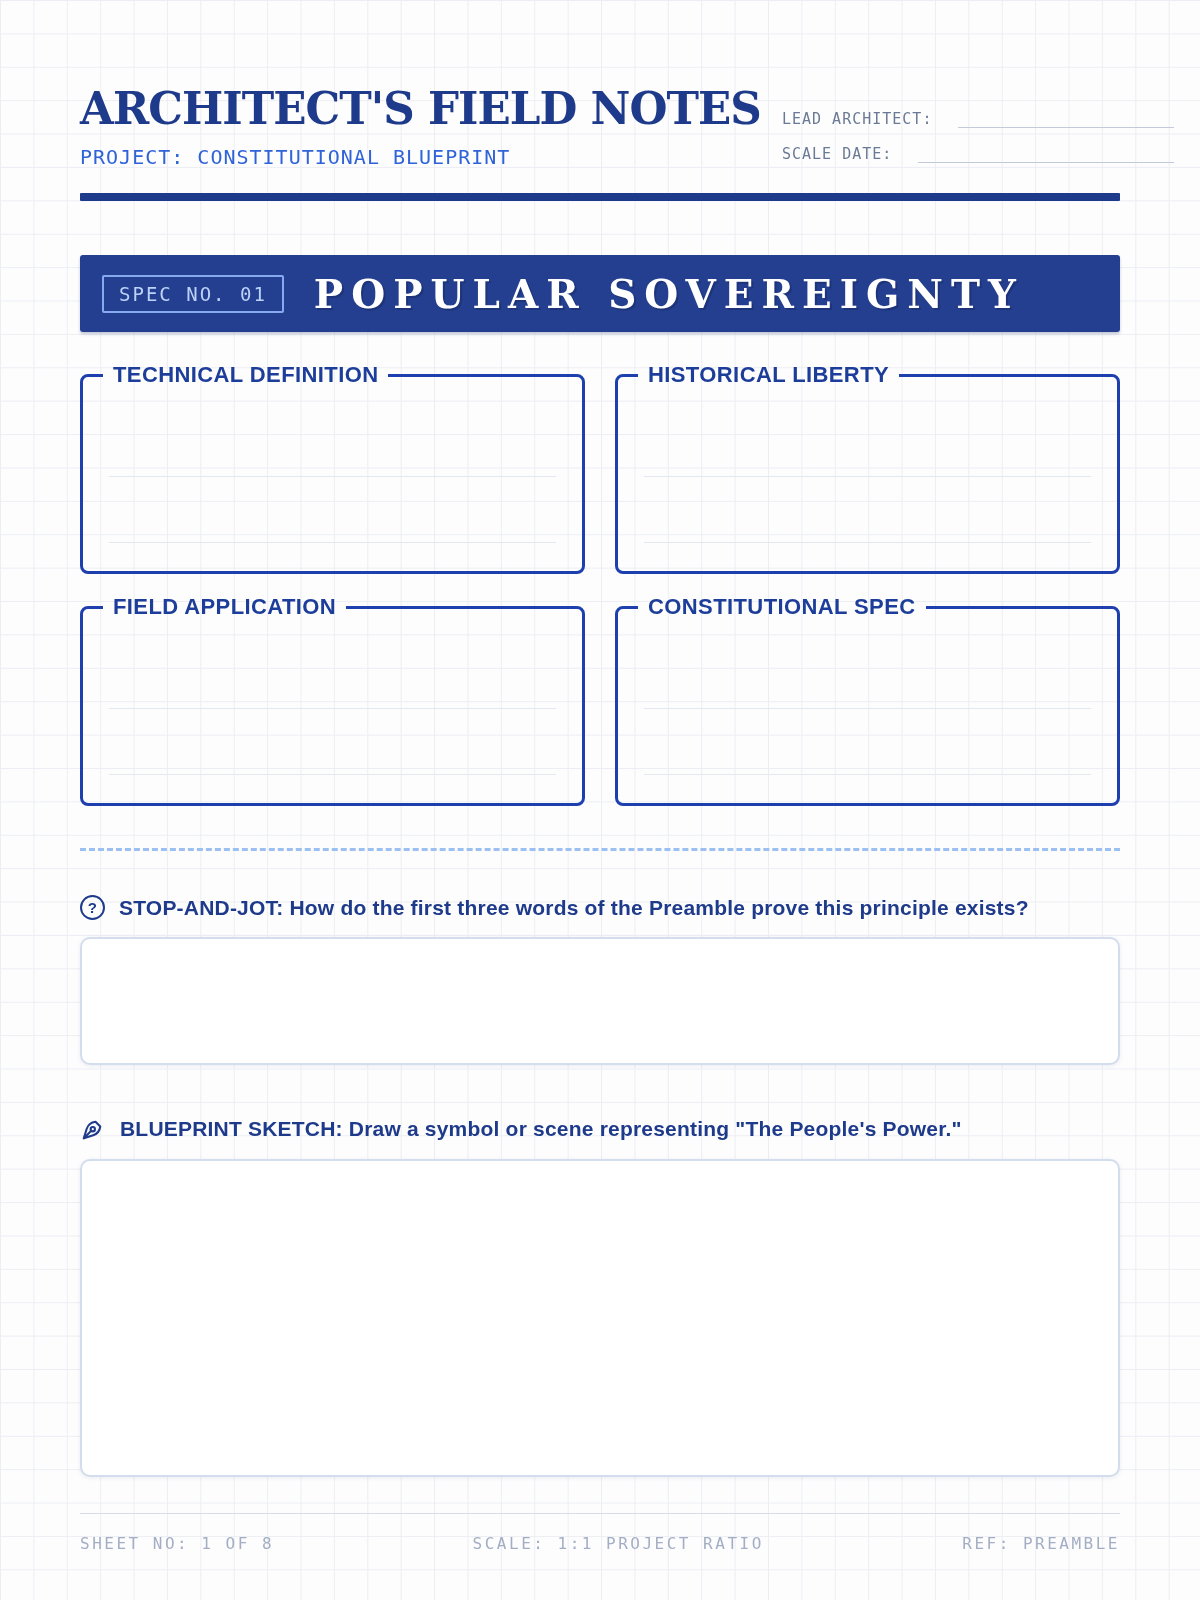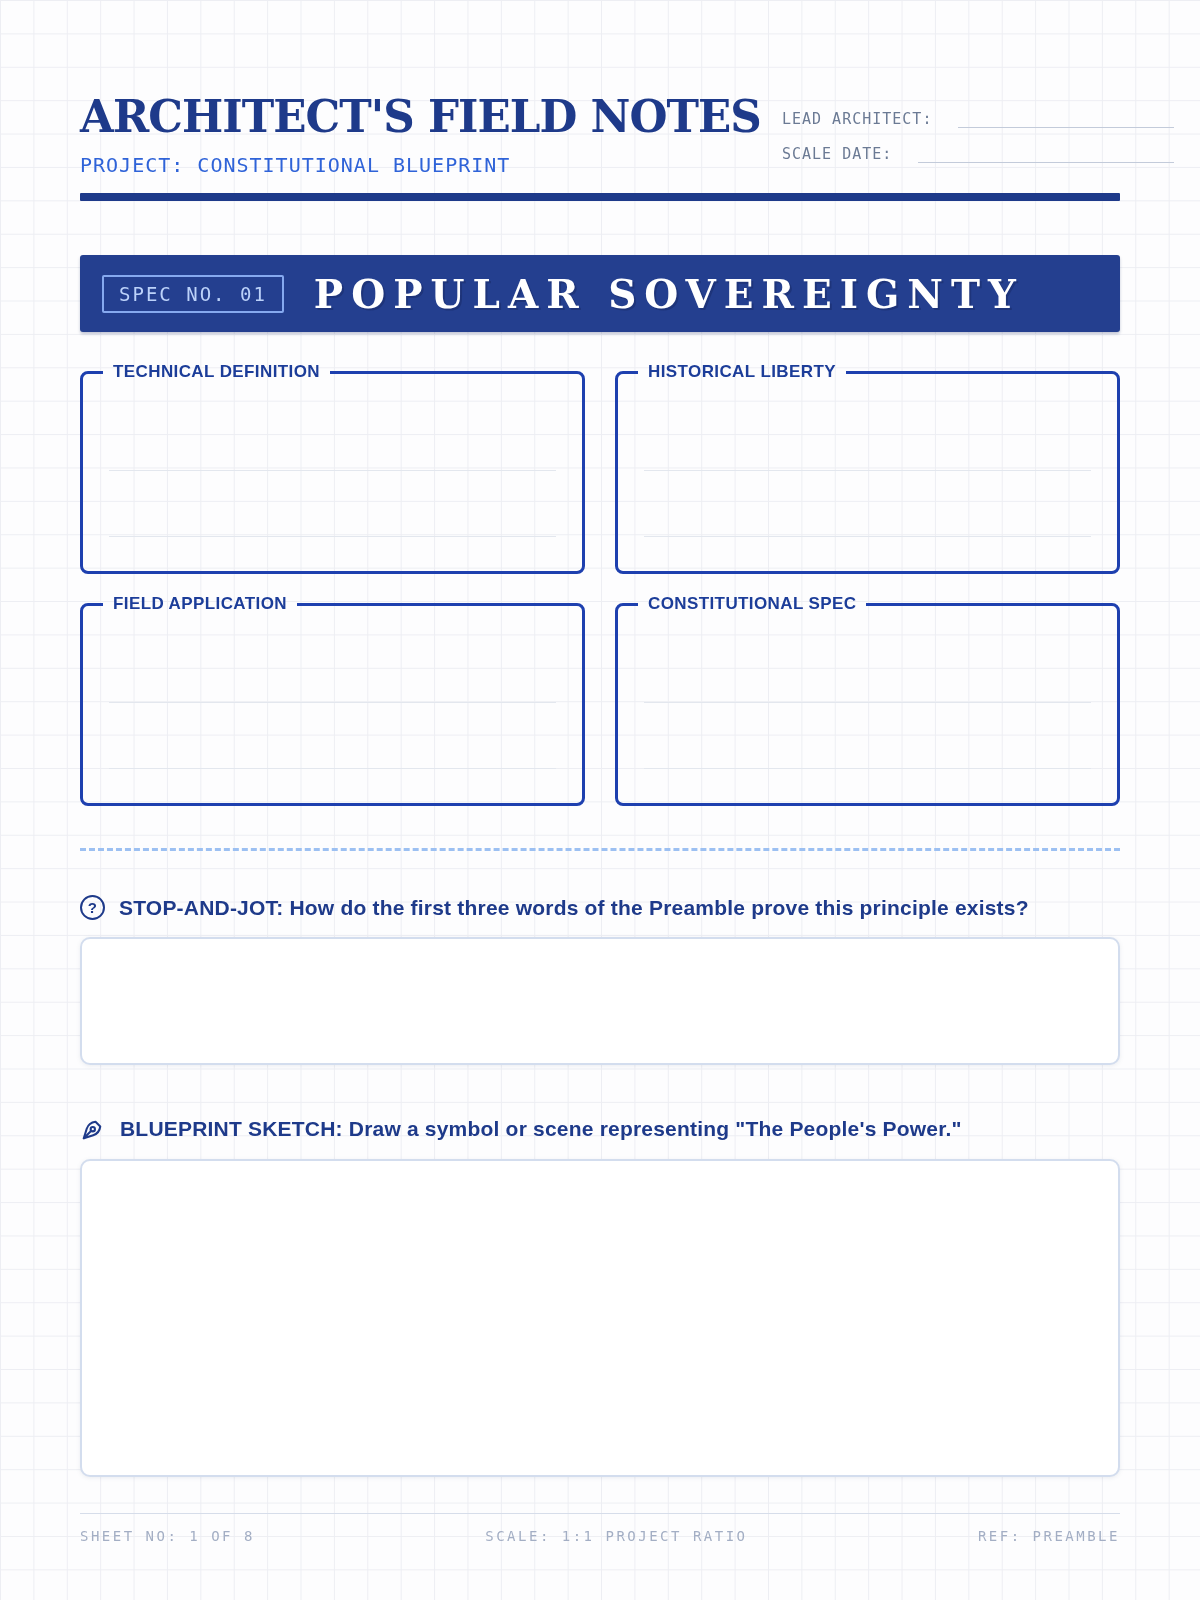--- a/index.html
+++ b/index.html
@@ -24,21 +24,21 @@
     position: absolute;
     left: 80px;
     top: 0;
     width: 1040px;
   }
 
   
   .header {
     display: flex;
     justify-content: space-between;
-    align-items: flex-end;
+    align-items: center;
     margin-top: 78px;
   }
   .page-title {
     font-family: "DejaVu Serif", serif;
     font-weight: bold;
     font-size: 45px;
     line-height: 1.0;
     letter-spacing: -1px;
     color: #1e3a8a;
     transform: scaleX(0.97);
@@ -131,21 +131,21 @@
     border: 3px solid #1e40af;
     border-radius: 8px;
     height: 212px;
     min-inline-size: 0;
   }
   fieldset.spec-box legend {
     margin-left: 20px;
     padding: 0 10px;
     font-family: "Liberation Sans", sans-serif;
     font-weight: bold;
-    font-size: 17px;
+    font-size: 22px;
     letter-spacing: 0.4px;
     color: #1c3d99;
     white-space: nowrap;
   }
   .write-rule {
     position: absolute;
     left: 26px;
     right: 26px;
     border-top: 1.5px solid #e3e7ee;
   }
@@ -193,25 +193,25 @@
     border-radius: 10px;
     box-shadow: 0 1px 4px rgba(100,116,139,0.12);
   }
   .answer-box.jot { height: 128px; }
   .answer-box.sketch { height: 318px; }
 
   
   .footer {
     margin-top: 36px;
     border-top: 1.5px solid #d6ddea;
-    padding-top: 14px;
+    padding-top: 20px;
     display: flex;
     justify-content: space-between;
     font-family: "DejaVu Sans Mono", monospace;
-    font-size: 14px;
+    font-size: 16px;
     letter-spacing: 2.5px;
     color: #a3aec4;
     white-space: nowrap;
   }
 </style>
 </head>
 <body>
 
 <div class="page">
   <div class="content">

